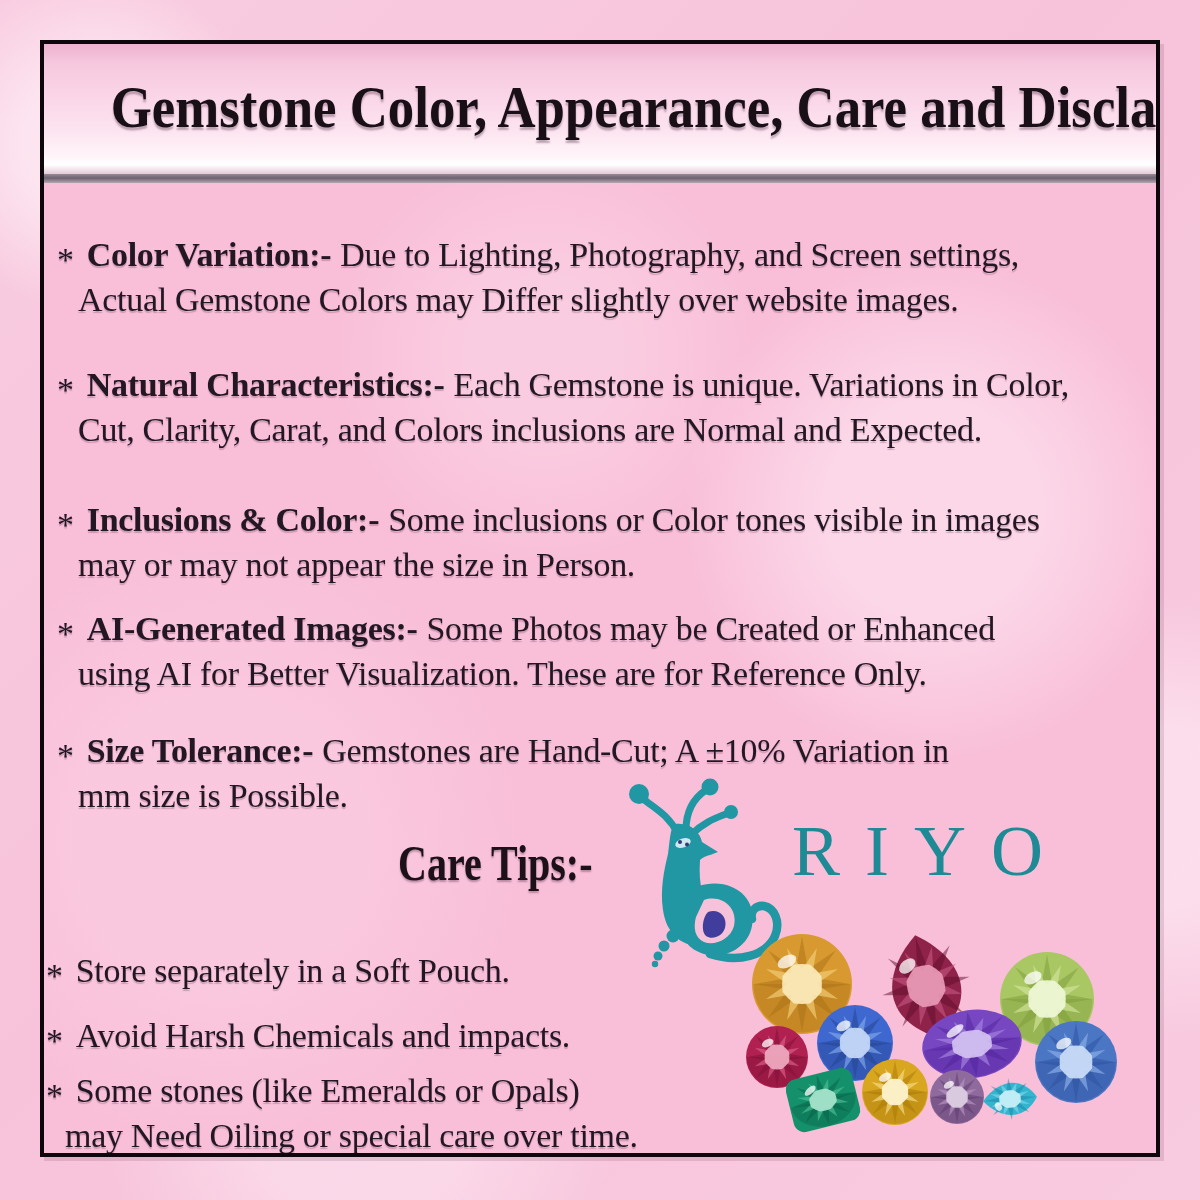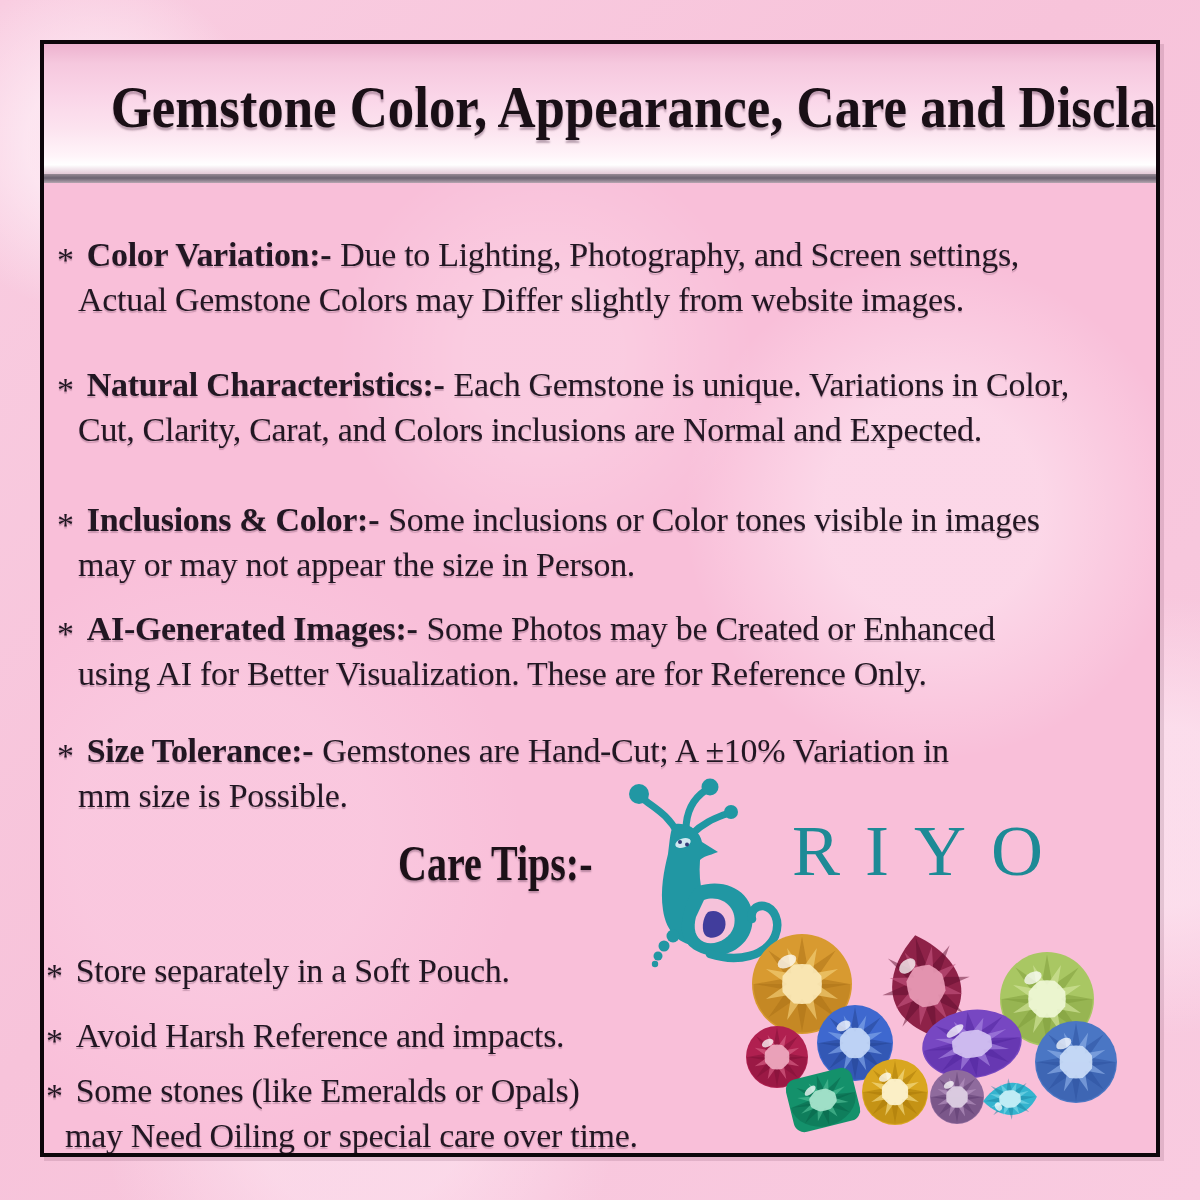--- a/index.html
+++ b/index.html
@@ -66,21 +66,21 @@
 <body>
 
 <div class="frame">
 
   <div class="banner">
     <div class="title">Gemstone Color, Appearance, Care and Disclaimer</div>
   </div>
 
   <div class="bullet b1">
     <span class="l1"><span class="star">*</span><b>Color Variation:-</b><span class="txt">Due to Lighting, Photography, and Screen settings,</span></span>
-    <span class="l2">Actual Gemstone Colors may Differ slightly from website images.</span>
+    <span class="l2">Actual Gemstone Colors may Differ slightly over website images.</span>
   </div>
 
   <div class="bullet b2">
     <span class="l1"><span class="star">*</span><b>Natural Characteristics:-</b><span class="txt">Each Gemstone is unique. Variations in Color,</span></span>
     <span class="l2">Cut, Clarity, Carat, and Colors inclusions are Normal and Expected.</span>
   </div>
 
   <div class="bullet b3">
     <span class="l1"><span class="star">*</span><b>Inclusions &amp; Color:-</b><span class="txt">Some inclusions or Color tones visible in images</span></span>
     <span class="l2">may or may not appear the size in Person.</span>
@@ -128,21 +128,21 @@
         <circle cx="37" cy="194" r="3.2"></circle>
     </g>
   </svg>
 
   <div class="riyo">RIYO</div>
 
   <div class="bullet tip t1">
     <span class="l1"><span class="star">*</span><span>Store separately in a Soft Pouch.</span></span>
   </div>
   <div class="bullet tip t2">
-    <span class="l1"><span class="star">*</span><span>Avoid Harsh Reference and impacts.</span></span>
+    <span class="l1"><span class="star">*</span><span>Avoid Harsh Chemicals and impacts.</span></span>
   </div>
   <div class="bullet tip t3">
     <span class="l1"><span class="star">*</span><span>Some stones (like Emeralds or Opals)</span></span>
     <span class="l2">may Need Oiling or special care over time.</span>
   </div>
 
   <svg id="gems-svg" class="gems" viewBox="0 0 382 206" xmlns="http://www.w3.org/2000/svg">
       <g transform="translate(58 53) rotate(0)">
         <ellipse rx="50" ry="50" fill="#d89a30"></ellipse>
         <path d="M -48.5 0 A 48.5 48.5 0 0 0 48.5 0 Z" fill="#a96f15" opacity="0.4"></path>

